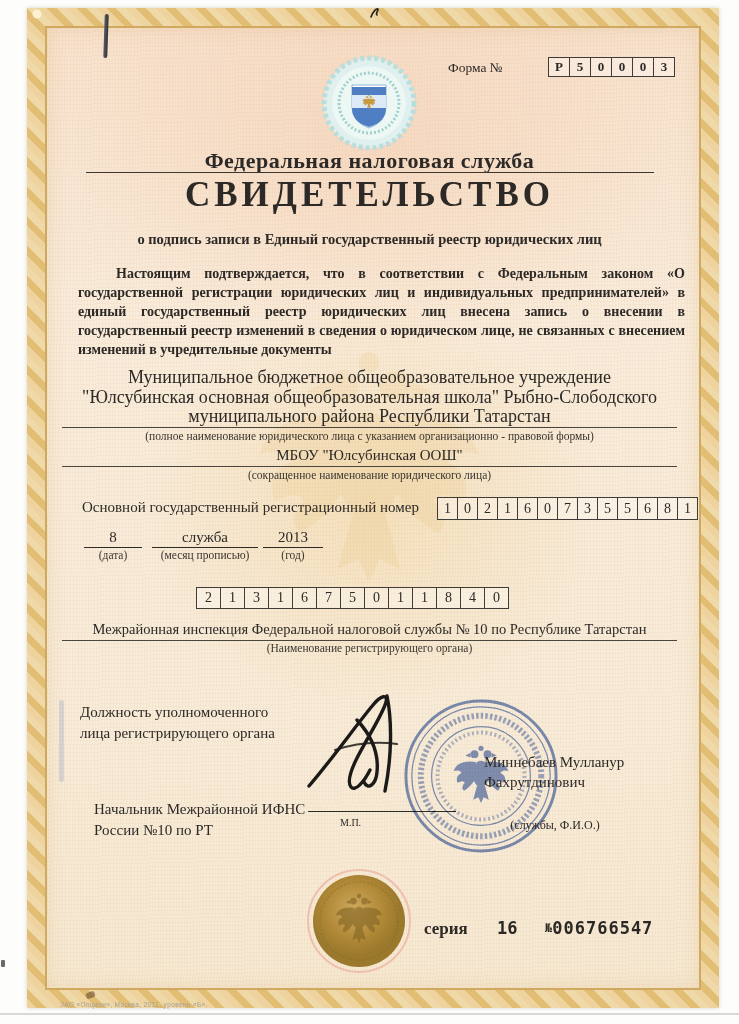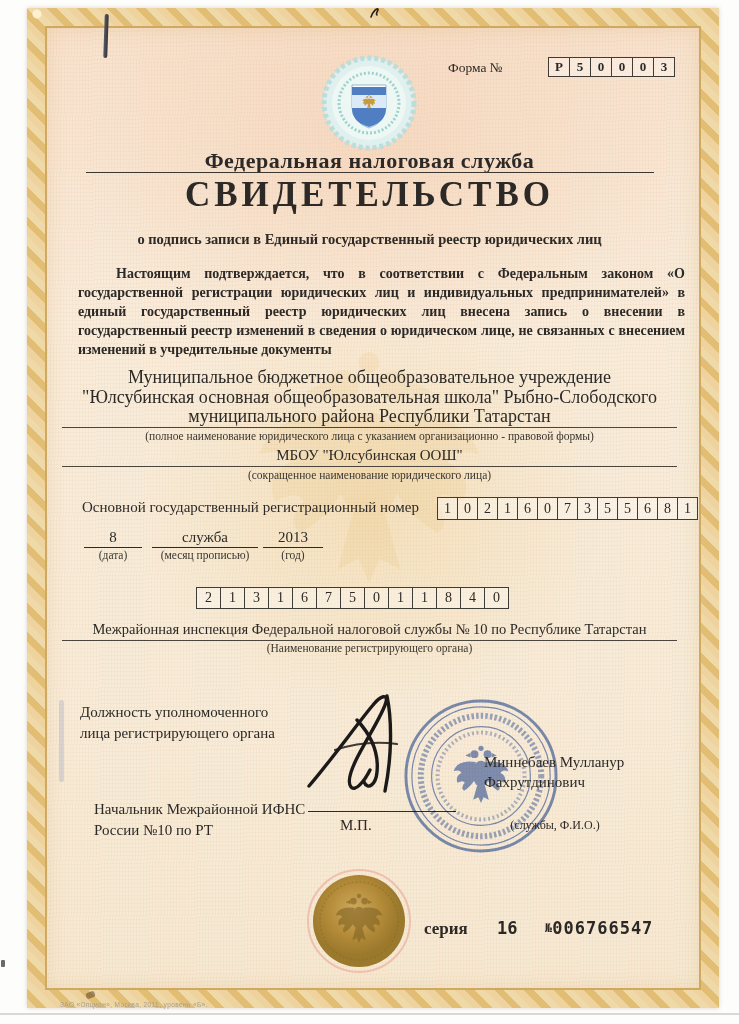--- a/index.html
+++ b/index.html
@@ -65,21 +65,21 @@
   .cap-year{left:263px;top:549px;width:60px;}
   .grn-label{left:338px;top:530px;font-size:15px;font-weight:700;}
 
   .authority{top:621px;font-size:14.5px;}
   .ul-auth{left:62px;top:640px;width:615px;}
   .cap-auth{left:40px;top:642px;width:659px;}
 
   .pos-label{left:80px;top:702px;font-size:15px;line-height:21px;white-space:pre-line;}
   .pos-value{left:94px;top:755px;font-size:15px;line-height:21px;white-space:pre-line;margin-top:44px;}
   .ul-sig{left:308px;top:811px;width:148px;border-top-color:#2e2b26;}
-  .mp{left:340px;top:817px;font-size:15px;}
+  .mp{left:340px;top:817px;font-size:10px;}
   .signer{left:484px;top:752px;width:152px;font-size:15px;line-height:20px;}
   .signer-cap{left:470px;top:818px;width:170px;text-align:center;font-size:12px;}
 
   .series-label{left:424px;top:919px;font-size:17px;font-weight:700;}
   .series-region{left:497px;top:918px;font-size:17px;font-weight:700;
     font-family:"DejaVu Sans Mono",monospace;color:#2a2724;}
   .series-number{left:545px;top:918px;font-size:17px;font-weight:700;letter-spacing:1px;
     font-family:"DejaVu Sans Mono",monospace;color:#2a2724;}
   .series-number .nsign{font-size:12px;vertical-align:2px;letter-spacing:0;}
 

